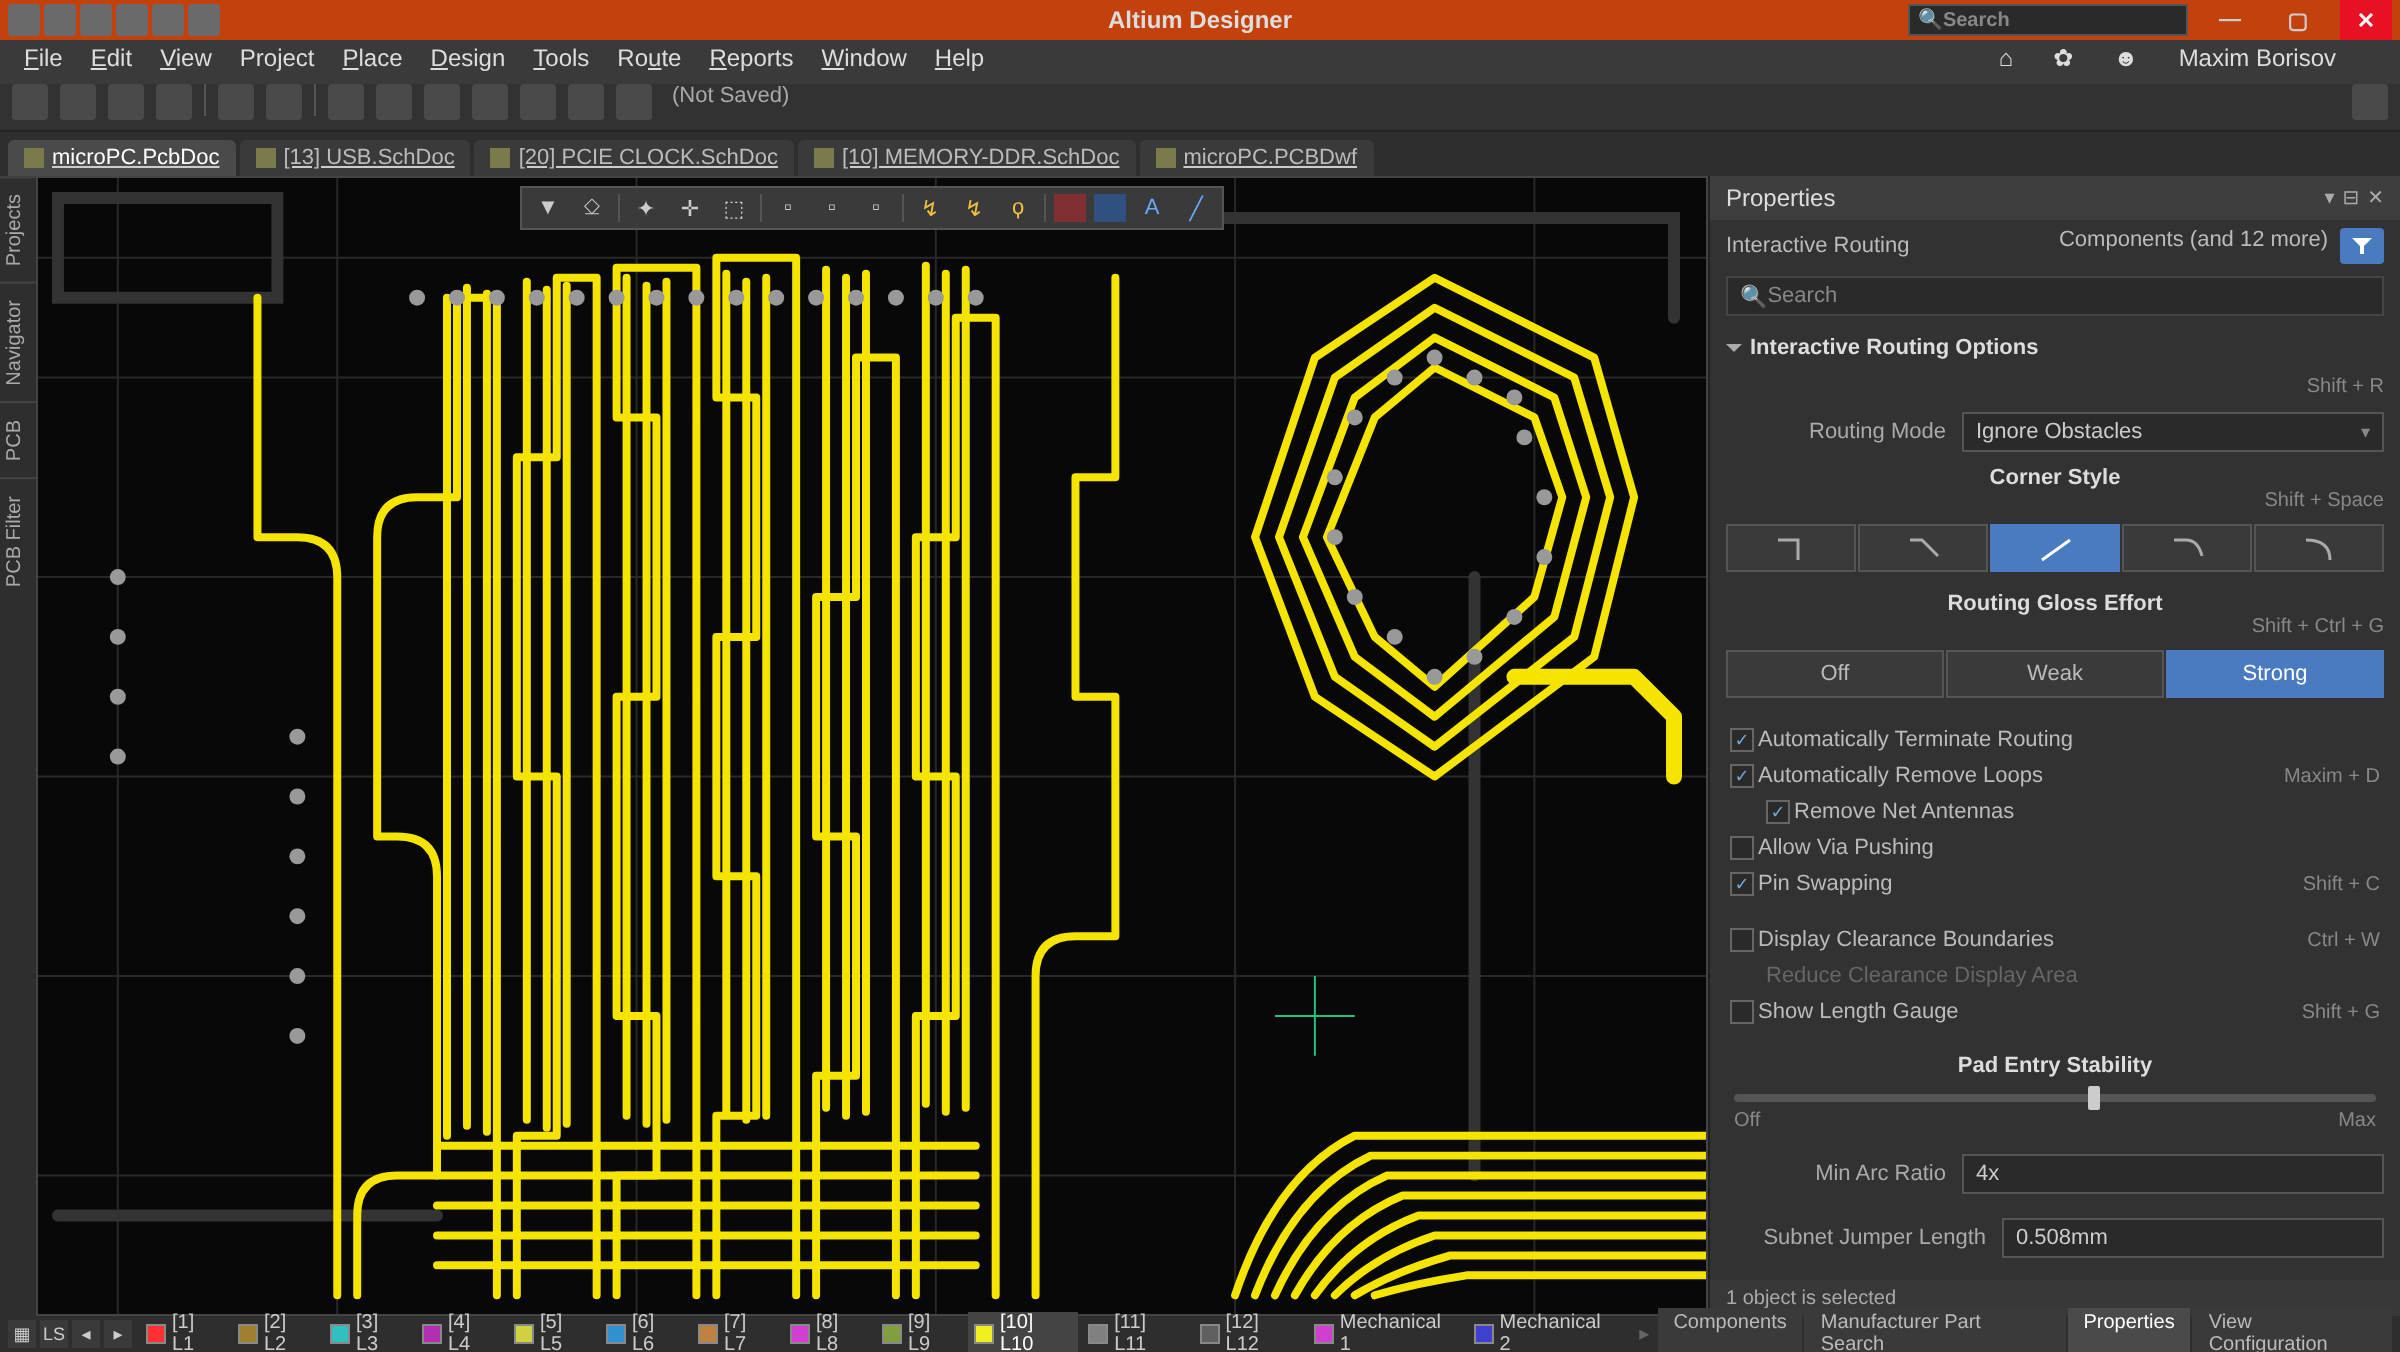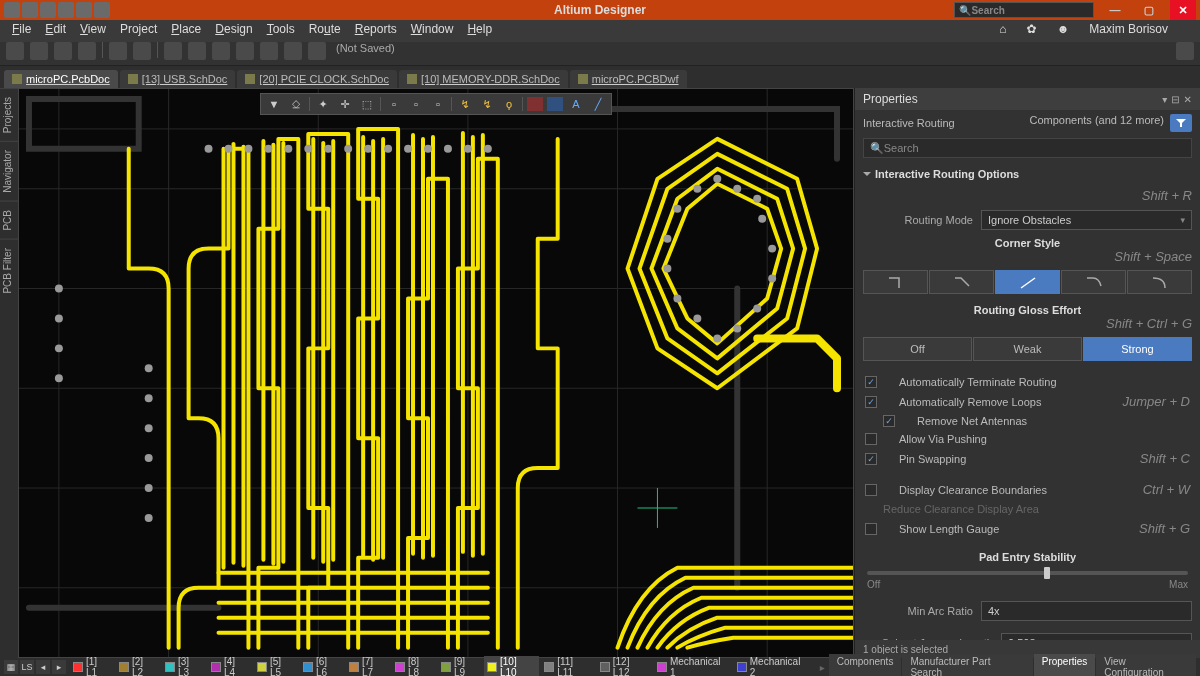--- a/index.html
+++ b/index.html
@@ -31,33 +31,33 @@
 .canvas-toolbar .cbtn { width:18px; height:16px; display:flex; align-items:center; justify-content:center; }
 .panel { width: 346px; background: #323232; display: flex; flex-direction: column; border-left:1px solid #222;}
 .panel-title { height: 22px; background: #3e3e3e; padding: 0 8px; display: flex; align-items: center; font-size: 12px; color: #ddd; }
 .panel-title .pbtns { margin-left:auto; display:flex; gap:4px; color:#aaa; font-size:10px;}
 .panel-row { padding: 4px 8px; display: flex; align-items: center; font-size: 11px; color: #bbb; }
 .panel-row.between { justify-content: space-between; }
 .filter-btn { background:#4a7abf; width:22px; height:18px; display:flex; align-items:center; justify-content:center; margin-left:6px; border-radius:2px;}
 .psearch { margin: 2px 8px 6px 8px; background:#2a2a2a; border:1px solid #444; height:20px; display:flex; align-items:center; padding:0 6px; color:#888; font-size:11px;}
 .section-hdr { padding: 4px 8px; font-size: 11px; color: #ddd; font-weight: bold; display:flex; align-items:center; gap:4px;}
 .section-hdr::before { content:""; display:inline-block; border-top:4px solid #aaa; border-left:4px solid transparent; border-right:4px solid transparent;}
-.kc { margin-left:auto; color:#888; font-size:13px; font-weight:normal;font-style:italic;}
+.kc { margin-left:auto; color:#888; font-size:10px; font-weight:normal;}
 .form-row { display:flex; align-items:center; padding: 3px 8px; gap:8px;}
 .form-row .lbl { width: 110px; text-align:right; color:#aaa; font-size:11px;}
 .form-row .ctrl { flex:1; }
 .dropdown { background:#2a2a2a; border:1px solid #555; height:20px; display:flex; align-items:center; padding:0 6px; color:#ccc; font-size:11px; position:relative;}
 .dropdown::after { content:"▾"; position:absolute; right:6px; color:#888; font-size:9px;}
 .input { background:#2a2a2a; border:1px solid #555; height:20px; display:flex; align-items:center; padding:0 6px; color:#ccc; font-size:11px;}
 .subhdr { display:flex; align-items:center; padding:4px 8px; font-size:11px; font-weight:bold; color:#ddd;flex-direction:column;}
 .seg { display:flex; margin: 2px 8px 6px 8px; gap:1px;}
 .seg .segbtn { flex:1; background:#3a3a3a; height:24px; display:flex; align-items:center; justify-content:center; border:1px solid #555; font-size:11px; color:#bbb;}
 .seg .segbtn.active { background:#4a7abf; color:#fff; border-color:#4a7abf;}
 .corner-icon { stroke:#aaa; stroke-width:1.5; fill:none; }
-.check-row { display:flex; align-items:center; padding:3px 10px; font-size:11px; color:#bbb; gap:22px;}
+.check-row { display:flex; align-items:center; padding:3px 10px; font-size:11px; color:#bbb; gap:2px;}
 .check-row .kc { margin-left:auto; }
 .check-row.dim { color:#666; }
 .cbox { width:12px; height:12px; border:1px solid #666; background:#2a2a2a; display:flex; align-items:center; justify-content:center; font-size:9px; color:#6fa8dc;}
 .cbox.on::after { content:"✓"; }
 .slider-row { padding: 4px 12px; }
 .slider-track { height:4px; background:#555; position:relative; border-radius:2px;}
 .slider-thumb { position:absolute; top:-4px; width:6px; height:12px; background:#ccc; border-radius:1px;}
 .slider-lbls { display:flex; justify-content:space-between; font-size:10px; color:#888; padding:2px 0;}
 .statusbar { position:absolute; bottom:0; left:0; right:0; height:18px; background:#2e2e2e; display:flex; align-items:center; font-size:10px; padding:0 4px; gap:4px; z-index:20;}
 .layer-chip { display:flex; align-items:center; gap:3px; padding:0 3px;}
@@ -360,21 +360,21 @@
     </div>
 
     <div style="height:6px"></div>
     <div class="check-row">
           <span class="cbox on"></span>
           <span>Automatically Terminate Routing</span>
         </div>
     <div class="check-row">
           <span class="cbox on"></span>
           <span>Automatically Remove Loops</span>
-          <span class="kc">Jumper + D</span>
+          <span class="kc">Maxim + D</span>
         </div>
     <div class="check-row" style="padding-left:28px">
           <span class="cbox on"></span>
           <span>Remove Net Antennas</span>
         </div>
     <div class="check-row">
           <span class="cbox"></span>
           <span>Allow Via Pushing</span>
         </div>
     <div class="check-row">

